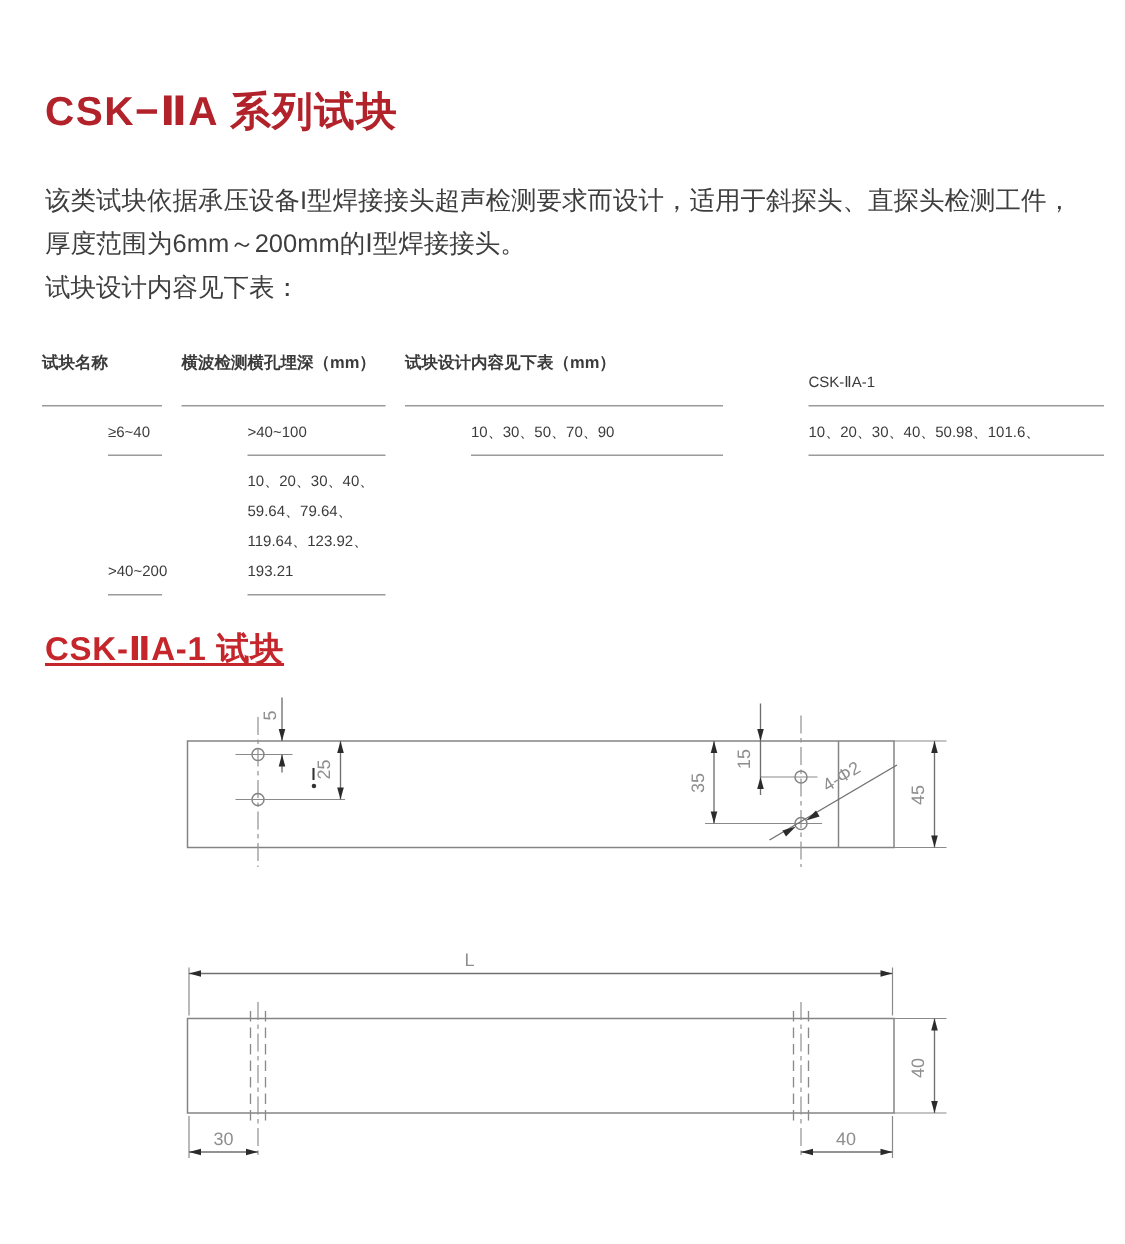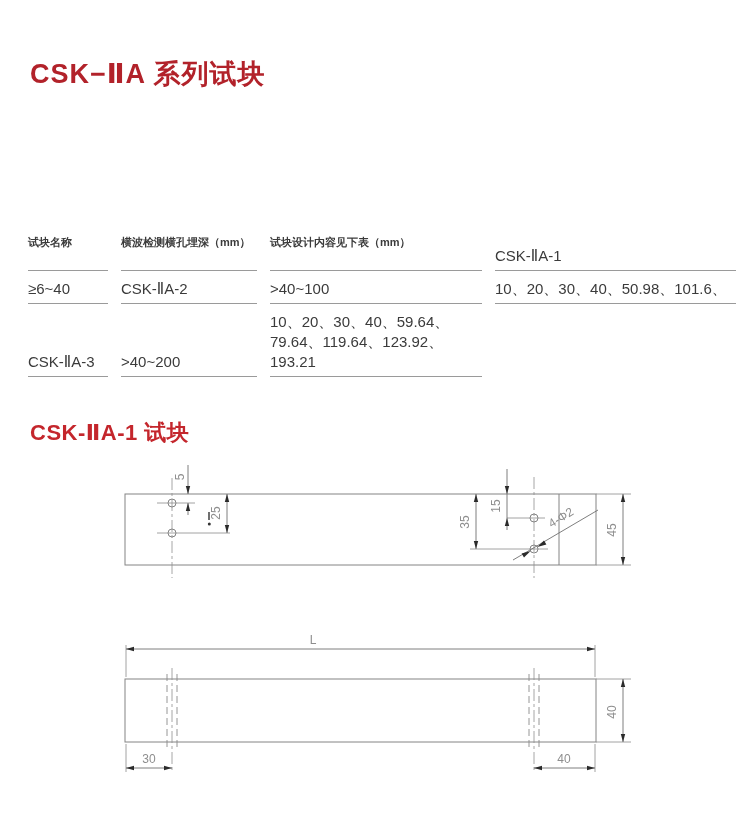--- a/index.html
+++ b/index.html
@@ -27,30 +27,31 @@
     column-gap:13px;
     color:#3b3b3b;
   }
   .spec-table .th{
     font-weight:700;font-size:11px;line-height:19px;
     border-bottom:1px solid #9a9a9a;
     padding:5px 0 18px 0;
     display:flex;align-items:flex-end;
   }
   .spec-table .td{
-    font-size:15px;line-height:20px;
+    font-size:10px;line-height:20px;
     border-bottom:1px solid #9a9a9a;
     padding:8px 0 4px 0;
-    display:flex;align-items:flex-end;
+    display:flex;align-items:flex-end;margin-left:44px;
   }
 
   .h2{
     position:absolute;left:30px;top:418px;
     font-size:22px;font-weight:600;letter-spacing:0.5px;
     color:#c4262c;
+    text-decoration:underline;
   }
 
   svg.drawing{position:absolute;left:0;top:455px;}
   .outline{stroke:#848484;stroke-width:1;fill:none;}
   .thin{stroke:#8a8a8a;stroke-width:0.8;fill:none;}
   .dimline{stroke:#6f6f6f;stroke-width:0.9;fill:none;}
   .centerline{stroke:#909090;stroke-width:0.8;fill:none;stroke-dasharray:12 3 3 3;}
   .hidden{stroke:#8a8a8a;stroke-width:0.9;fill:none;stroke-dasharray:7 4;}
   .arrow{fill:#2b2b2b;stroke:none;}
   .dimtext{
@@ -58,31 +59,34 @@
     font-size:12px;fill:#8e8e8e;text-anchor:middle;
   }
 </style>
 </head>
 <body>
 
 <div class="page">
 
   <div class="h1">CSK−ⅡA 系列试块</div>
 
+  <div class="intro">
+    <div>该类试块依据承压设备I型焊接接头超声检测要求而设计，适用于斜探头、直探头检测工件，厚度范围为6mm～200mm的Ⅰ型焊接接头。</div>
+    <div>试块设计内容见下表：</div>
+  </div>
 
   <div class="spec-table" id="spec-table">
       <div class="th">试块名称</div>
       <div class="th">横波检测横孔埋深（mm）</div>
       <div class="th">试块设计内容见下表（mm）</div>
       <div class="td">CSK-ⅡA-1</div>
       <div class="td">≥6~40</div>
-      <div class="td">CSK-ⅡA-2</div>
       <div class="td">&gt;40~100</div>
+      <div class="td">10、30、50、70、90</div>
       <div class="td">10、20、30、40、50.98、101.6、</div>
-      <div class="td">CSK-ⅡA-3</div>
       <div class="td">&gt;40~200</div>
       <div class="td">10、20、30、40、59.64、79.64、119.64、123.92、193.21</div>
     </div>
 
   <div class="h2">CSK-ⅡA-1 试块</div>
 
   <svg class="drawing" width="750" height="360" viewBox="0 0 750 360">
 
     <g>
 

